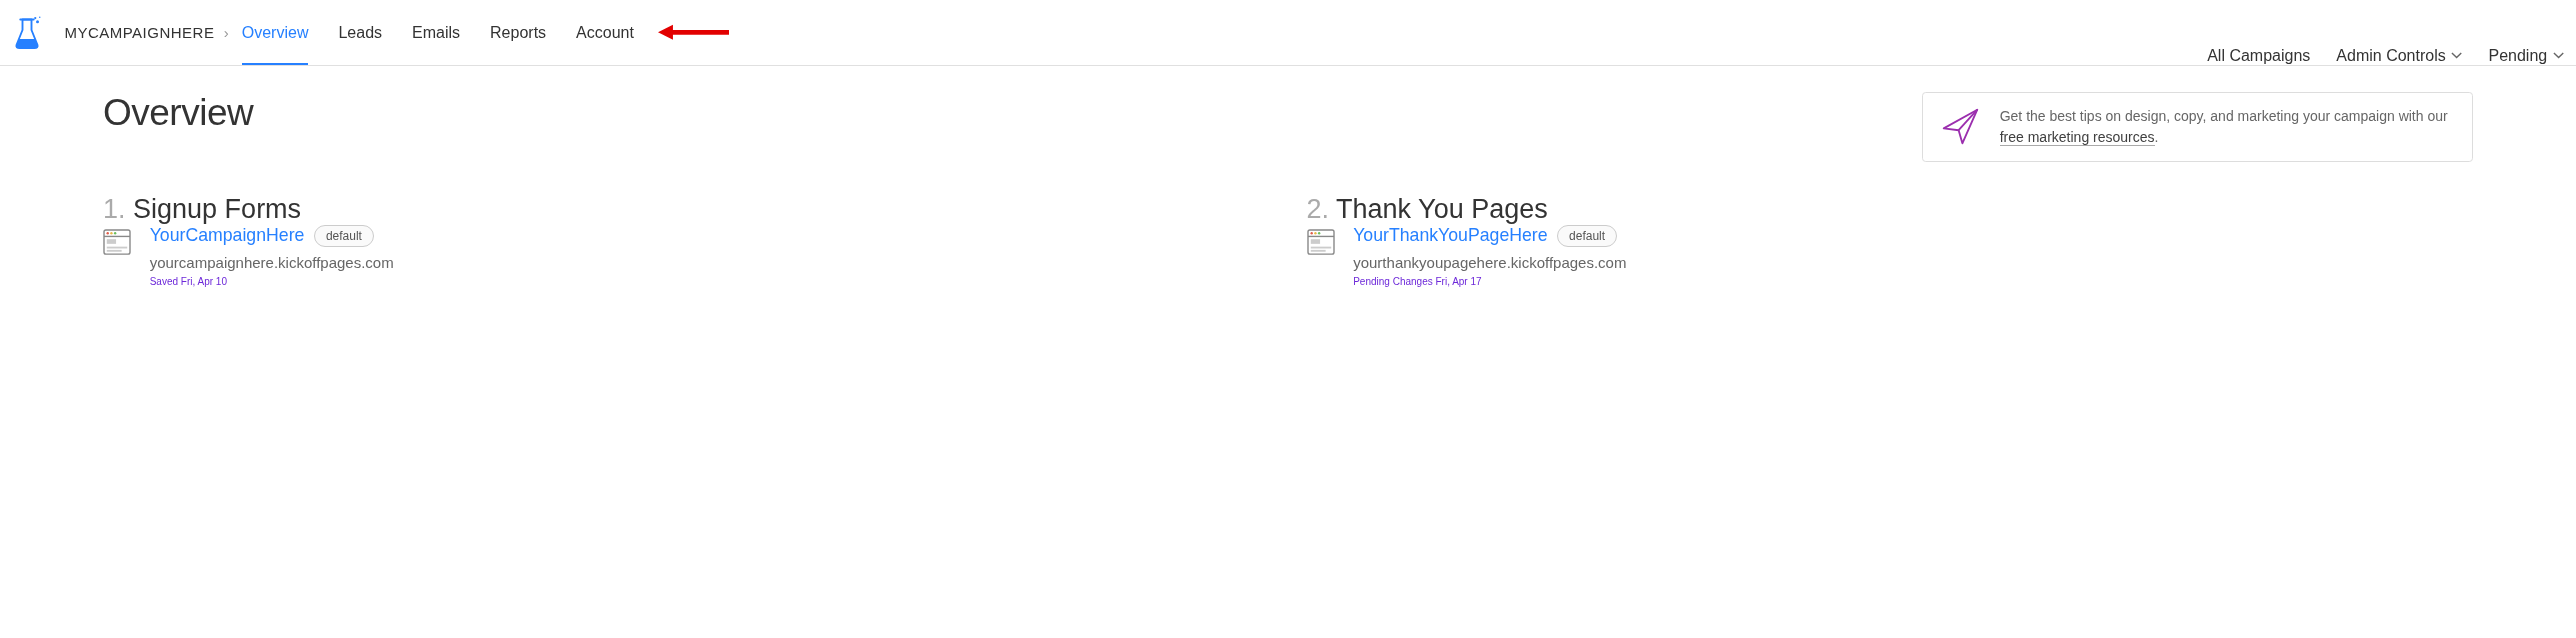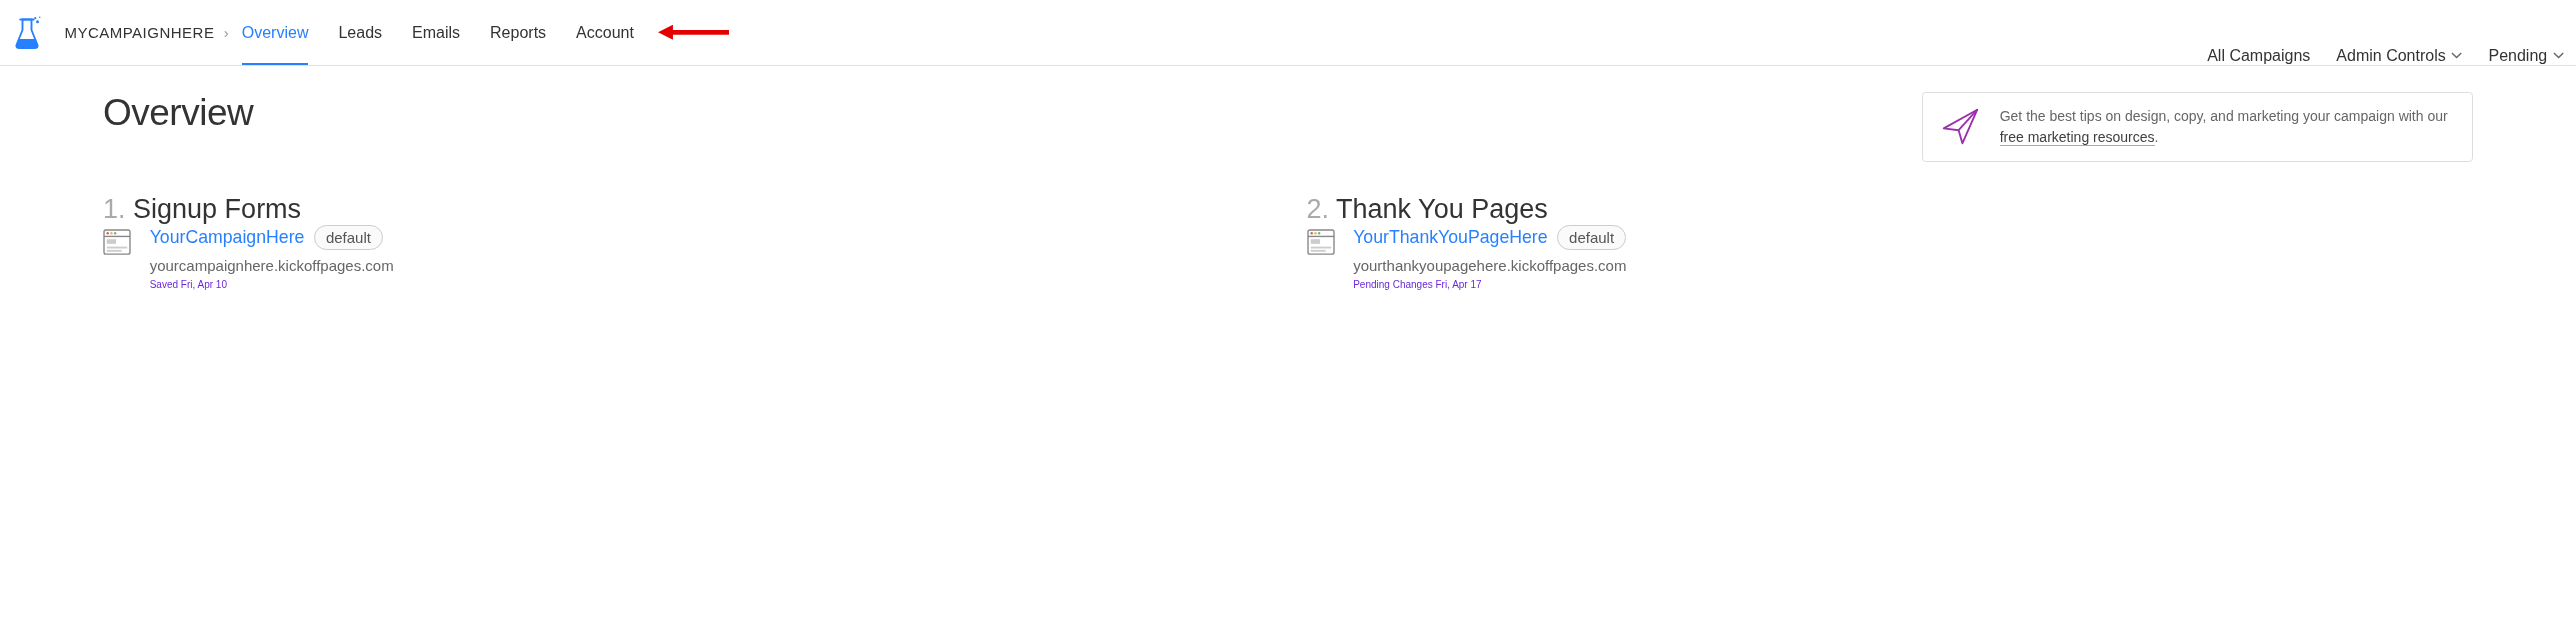--- a/index.html
+++ b/index.html
@@ -164,21 +164,21 @@
     }
     .page-name {
       color: #2680ff;
       font-size: 17.7px;
       cursor: pointer;
     }
     .badge {
       border: 0.9px solid #ccc;
       border-radius: 13px;
       padding: 2.8px 11.2px;
-      font-size: 15px;
+      font-size: 12px;
       color: #555;
       background: #fafafa;
     }
     .page-url {
       color: #666;
       font-size: 15px;
       margin-bottom: 5px;
     }
     .page-saved {
       color: #6d28d9;

